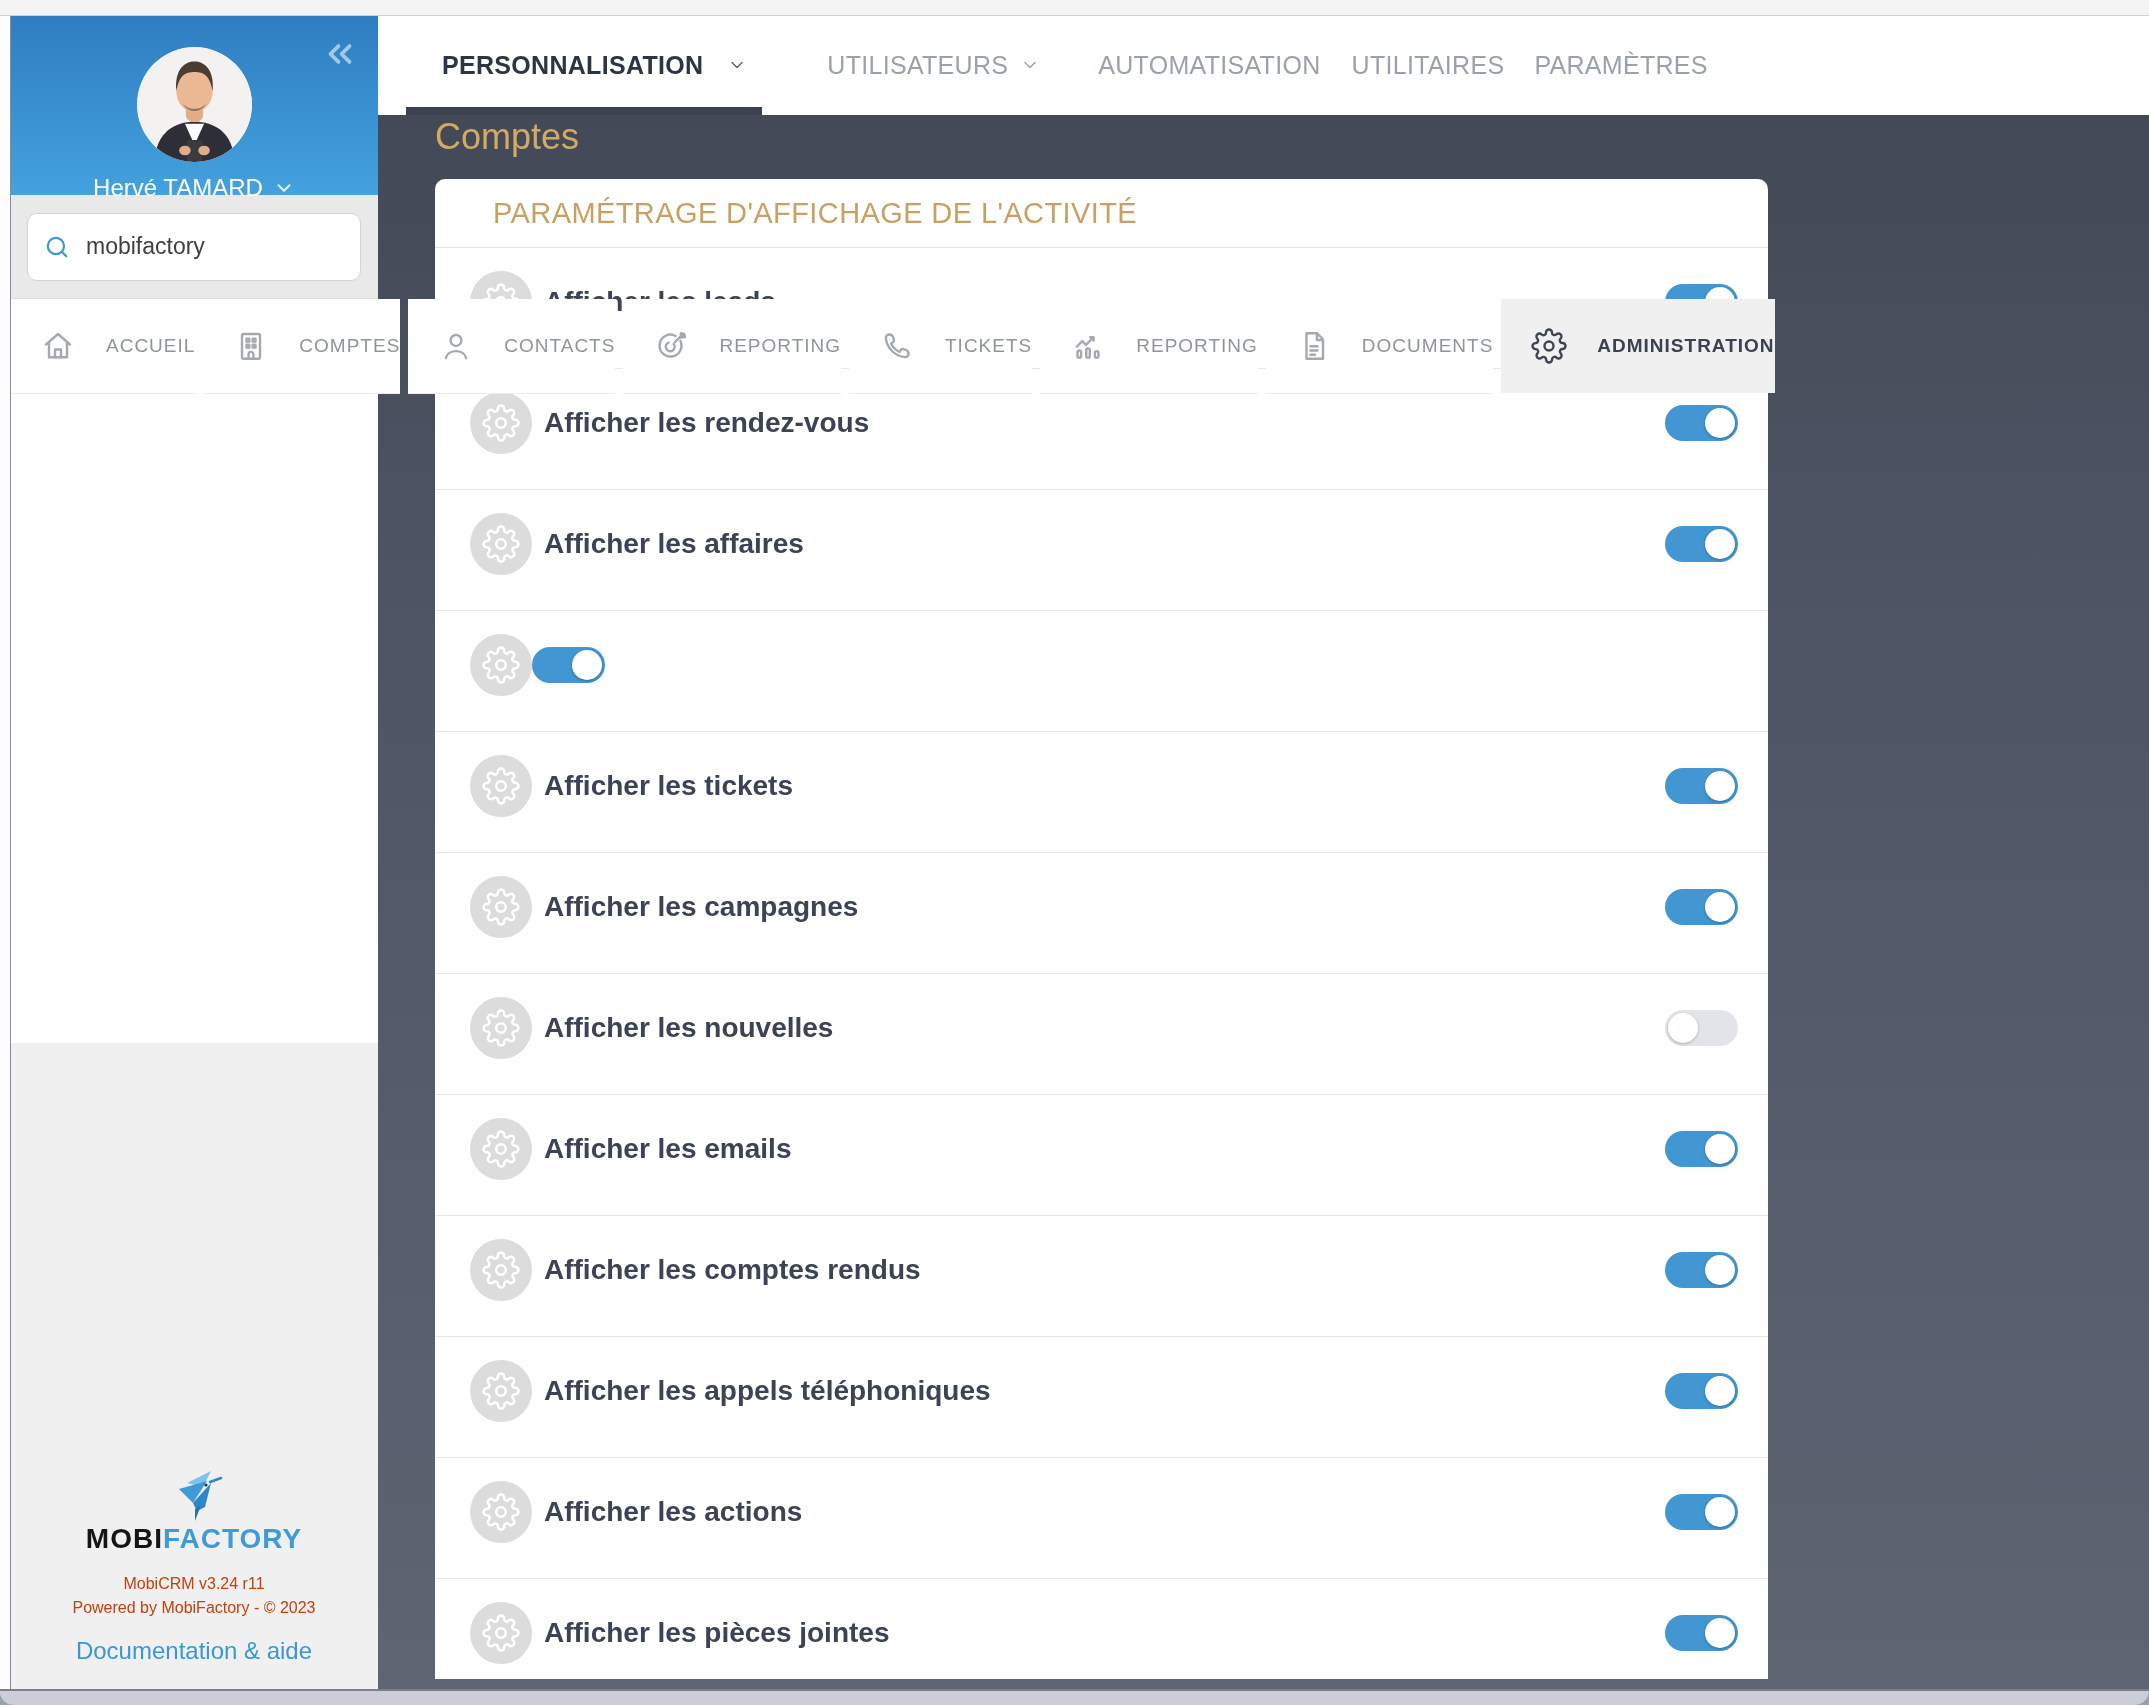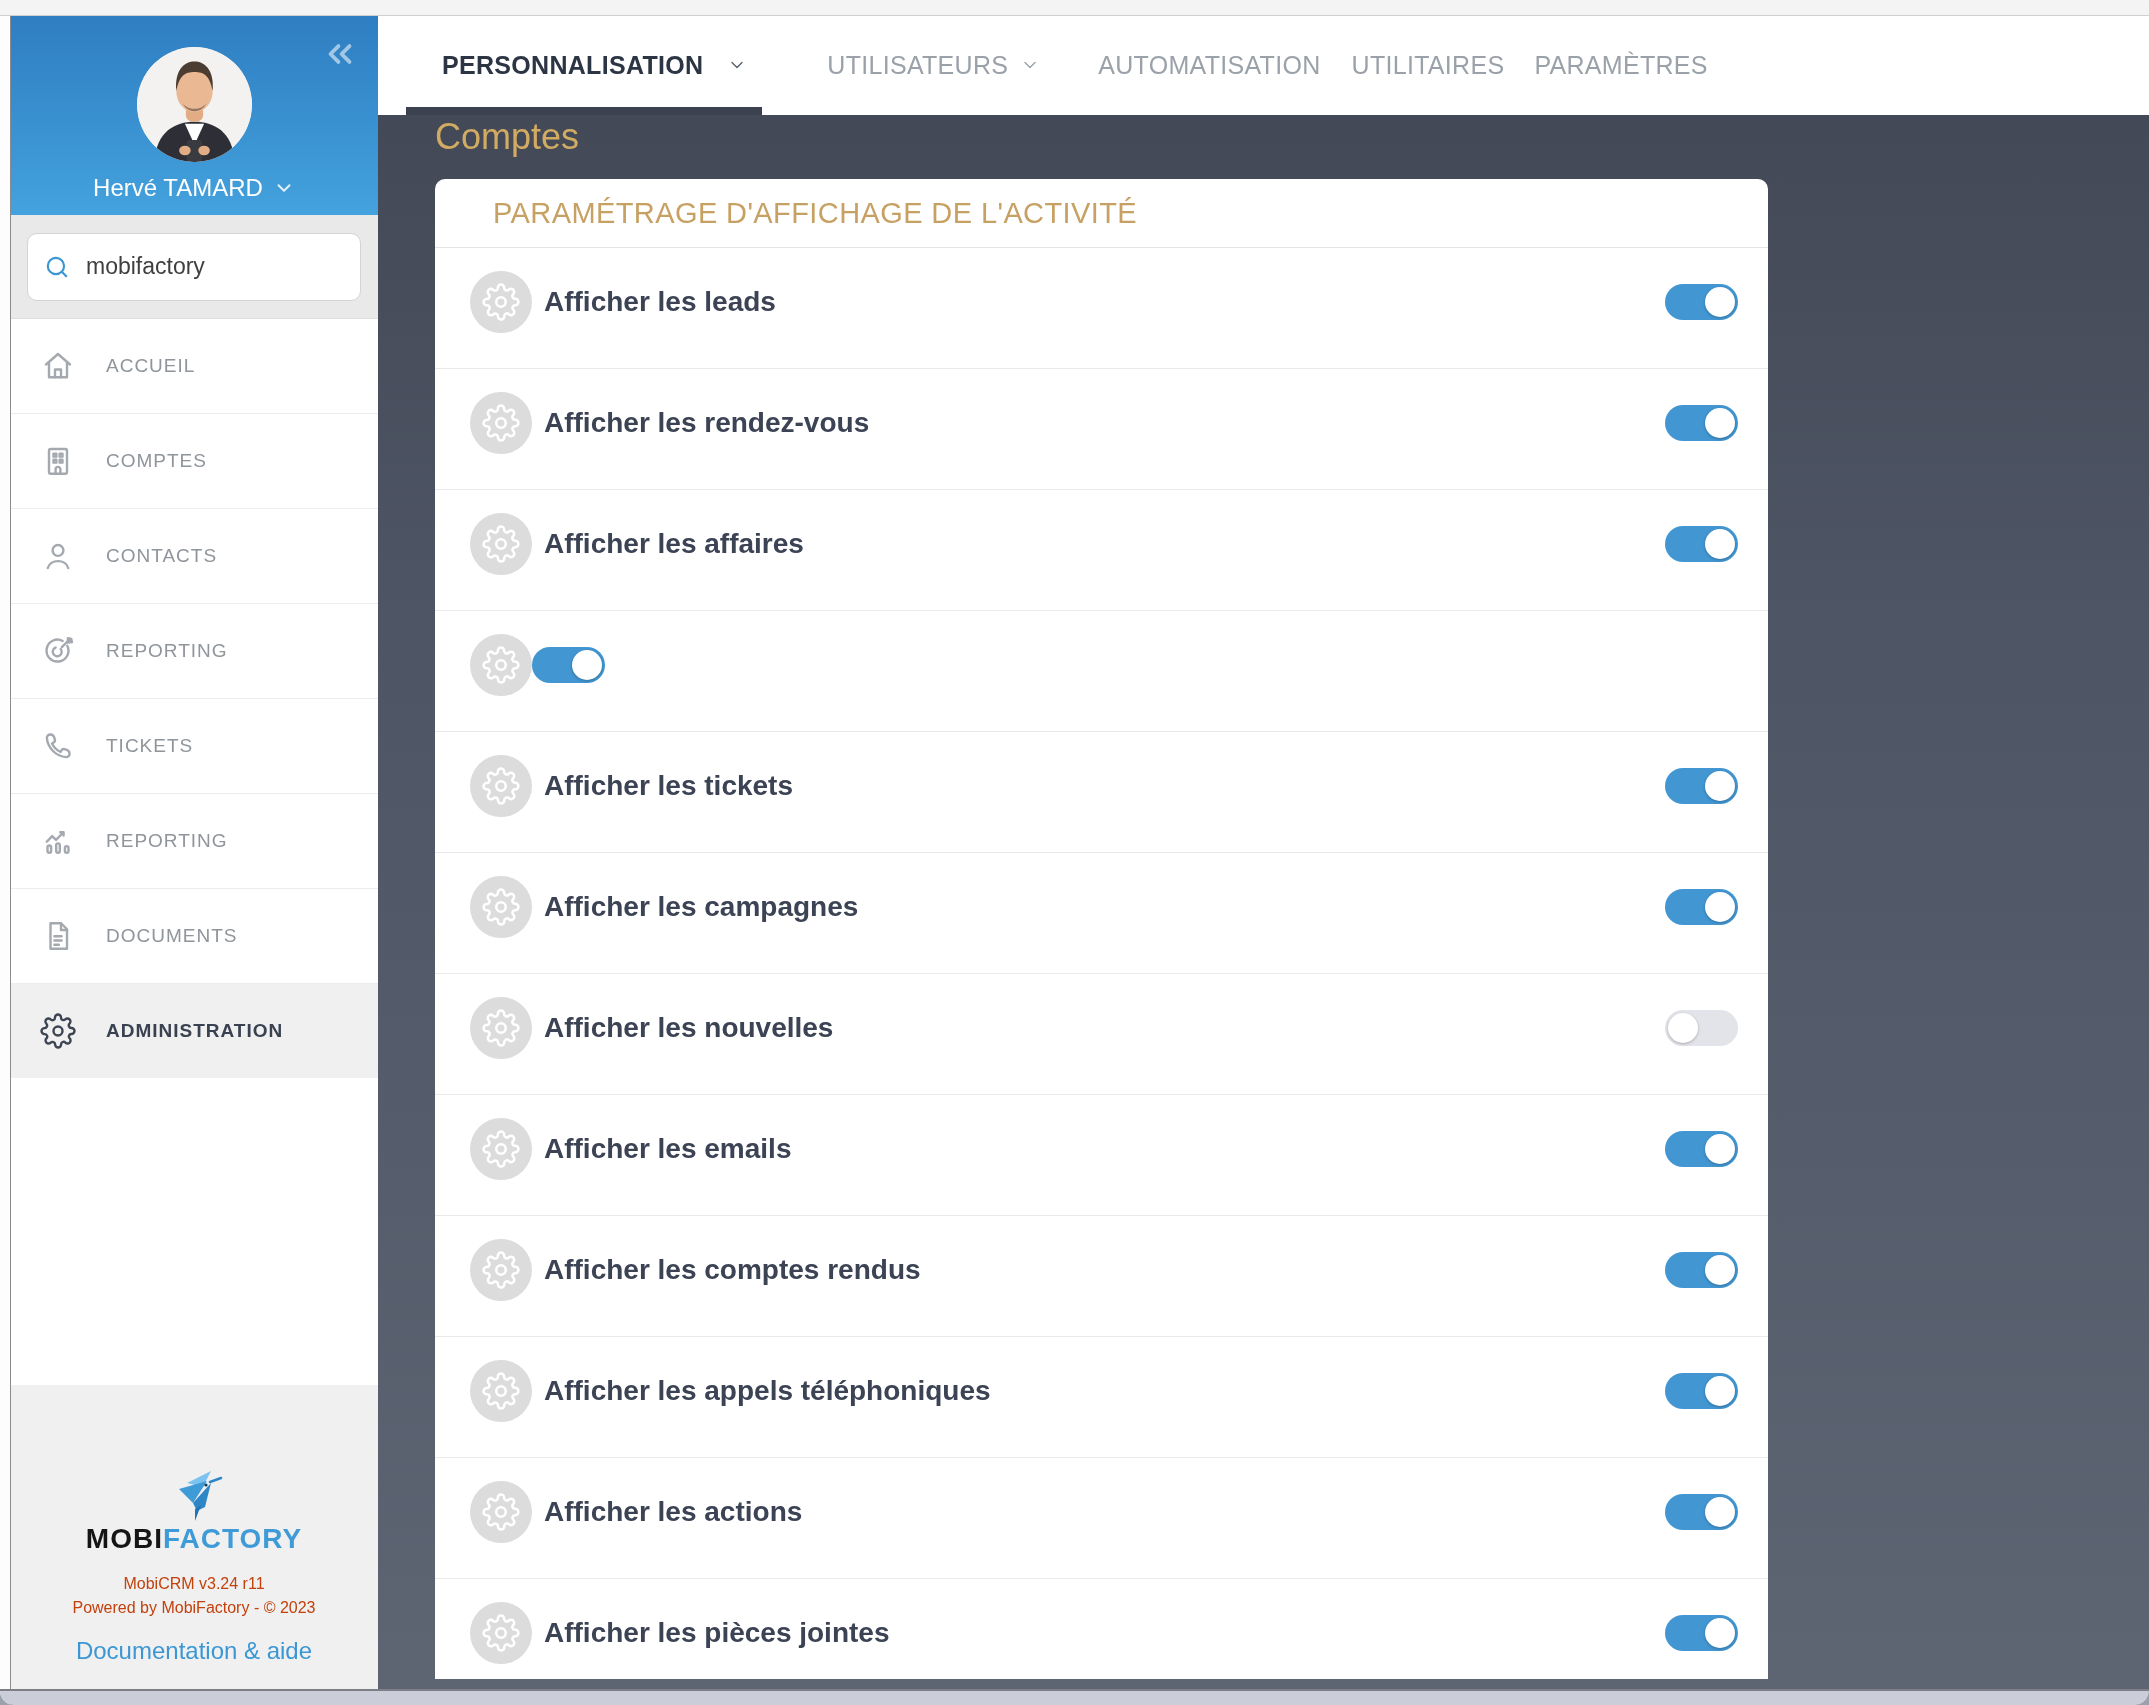--- a/index.html
+++ b/index.html
@@ -9,41 +9,41 @@
   .top-strip{position:absolute;left:0;top:0;width:100%;height:15px;background:#f4f4f5;
              border-bottom:1px solid #d0d0d2;z-index:60;}
   .bottom-strip{position:absolute;left:0;bottom:0;width:100%;height:14px;background:#cbced8;
                 border-top:2px solid #7e7f86;z-index:60;}
   .left-strip{position:absolute;left:0;top:0;width:10px;height:100%;background:#fdfdfd;
               border-right:1px solid #8a8a90;z-index:55;}
 
   
   .sidebar{position:absolute;left:10px;top:15px;bottom:14px;width:368px;background:#ffffff;
            z-index:40;display:flex;flex-direction:column;}
-  .profile{height:200px;flex:0 0 auto;position:relative;
+  .profile{height:180px;flex:0 0 auto;position:relative;
            background:linear-gradient(180deg,#2e7ec1 0%,#3b93d2 60%,#44a2de 100%);
            display:flex;flex-direction:column;align-items:center;}
   .collapse-btn{position:absolute;top:20px;right:16px;width:44px;height:40px;border:none;
                 background:transparent;color:rgba(255,255,255,.55);cursor:pointer;padding:0;}
   .collapse-btn svg{width:38px;height:38px;}
   .avatar{width:115px;height:115px;border-radius:50%;overflow:hidden;margin-top:32px;
           background:#f3f2f0;flex:0 0 auto;}
   .user-row{margin-top:12px;display:flex;align-items:center;gap:10px;color:#fff;
             font-size:24px;cursor:pointer;}
   .user-row svg{width:22px;height:22px;color:rgba(255,255,255,.85);}
 
   .search-wrap{height:103px;flex:0 0 auto;background:#e9e9ea;display:flex;align-items:center;
                justify-content:center;}
   .search-box{position:relative;width:332px;height:66px;background:#fff;border:1px solid #d4d4d6;
               border-radius:10px;display:flex;align-items:center;}
   .search-box svg{width:26px;height:26px;margin-left:16px;color:#3b97d3;flex:0 0 auto;}
   .search-box input{border:none;outline:none;background:transparent;font-family:"Liberation Sans",sans-serif;
               font-size:23px;color:#3f3f3f;margin-left:14px;width:249px;}
 
-  .side-nav{flex:1 1 auto;display:flex;flex-direction:column;border-top:1px solid #dedede;}
+  .side-nav{flex:1 1 auto;display:flex;flex-direction:row;border-top:1px solid #dedede;gap:8px;}
   .side-item{height:94px;flex:0 0 auto;display:flex;align-items:center;padding-left:30px;
              border-bottom:1px solid #ededee;cursor:pointer;background:#fff;}
   .side-item .si-icon{width:36px;height:36px;color:#a4a9af;flex:0 0 auto;}
   .side-item .si-icon svg{width:36px;height:36px;}
   .side-item .si-label{margin-left:30px;font-size:19px;letter-spacing:1px;color:#8f959b;}
   .side-item.active{background:#f0f0f1;border-bottom:none;}
   .side-item.active .si-icon{color:#3d4553;}
   .side-item.active .si-label{color:#3a4251;font-weight:bold;}
   .side-rest{flex:1 1 auto;background:#f0f0f1;position:relative;}
   .side-footer{position:absolute;left:0;right:0;bottom:26px;display:flex;flex-direction:column;

